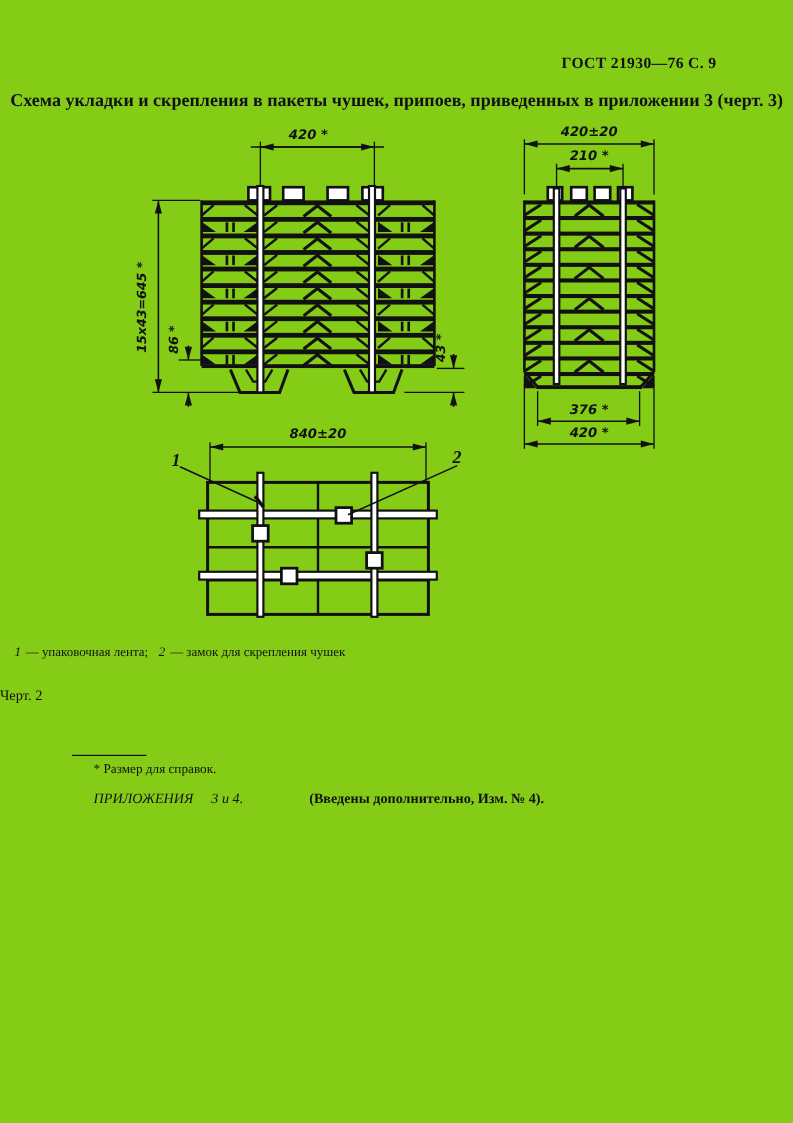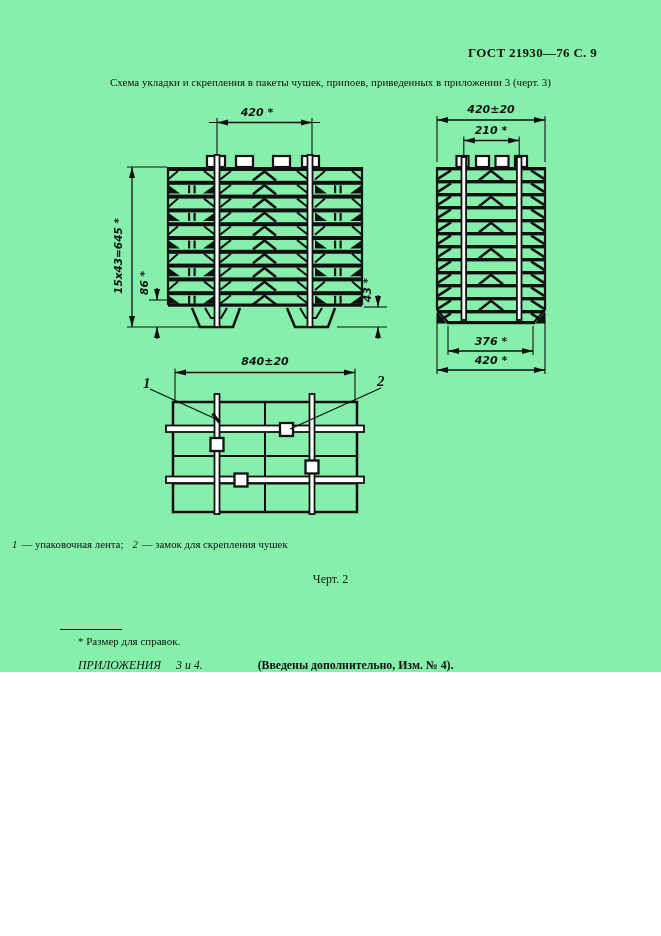--- a/index.html
+++ b/index.html
@@ -1,25 +1,25 @@
 <!DOCTYPE html>
 <html><head>
 <meta charset="utf-8">
 <style>
   html,body{margin:0;padding:0;background:#fff;}
-  .page{position:relative;width:661px;height:672px;background:#86efac;overflow:hidden;
+  .page{position:relative;width:661px;height:936px;background:#84cc16;overflow:hidden;
         font-family:"Liberation Serif",serif;color:#111;}
   .hdr{position:absolute;top:45px;left:0;width:597px;text-align:right;
        font-size:13px;font-weight:bold;letter-spacing:.3px;}
   .ttl{position:absolute;top:76px;left:0;width:661px;text-align:center;
-       font-size:11px;font-weight:normal;}
+       font-size:15px;font-weight:bold;}
   .cap{position:absolute;top:538px;left:12px;width:661px;text-align:left;font-size:10.8px;}
   .cap i{font-style:italic;margin-right:4px;}
   .cap .t1{margin-right:9px;}
-  .figlbl{position:absolute;top:572px;left:0;width:661px;text-align:center;font-size:12px;}
+  .figlbl{position:absolute;top:572px;left:0;width:661px;text-align:left;font-size:12px;}
   .rule{position:absolute;top:629px;left:60px;width:62px;border-top:1.6px solid #111;}
   .fnote{position:absolute;top:635px;left:78px;font-size:11px;}
   .appx{position:absolute;top:658px;left:78px;font-size:11.8px;}
   .appx .nm{font-style:italic;margin-right:15px;}
   .appx .nums{margin-right:22px;font-style:italic;}
   .appx .note{font-weight:bold;margin-left:33px;}
   svg{position:absolute;overflow:visible;}
   #fv{left:105px;top:100px;}
   #sv{left:430px;top:100px;}
   #tv{left:135px;top:352px;}

